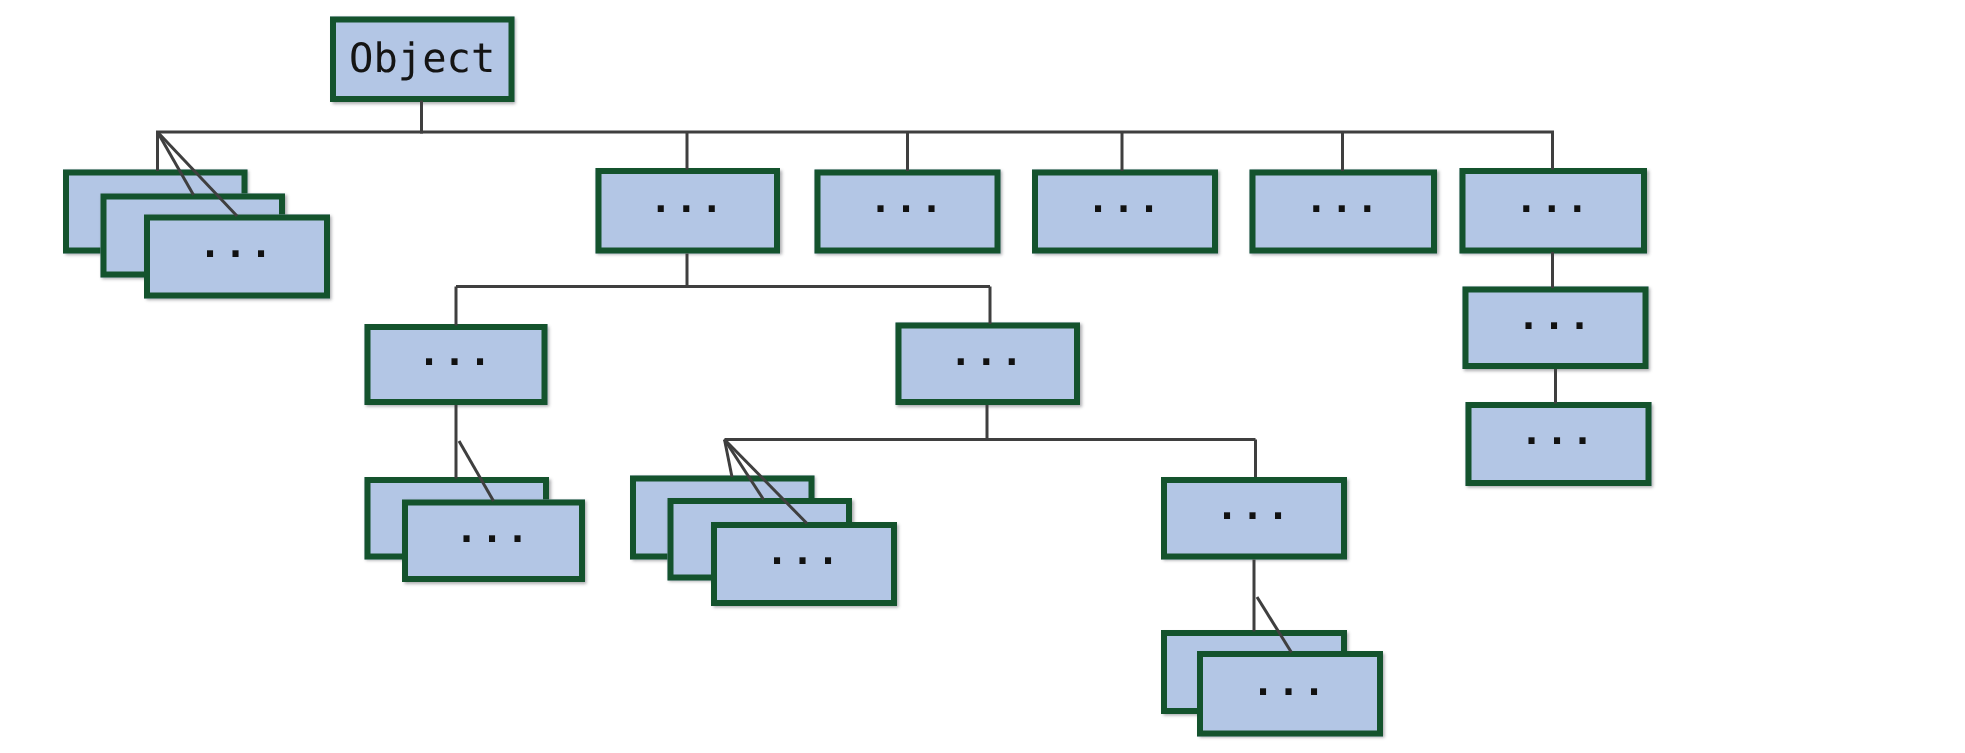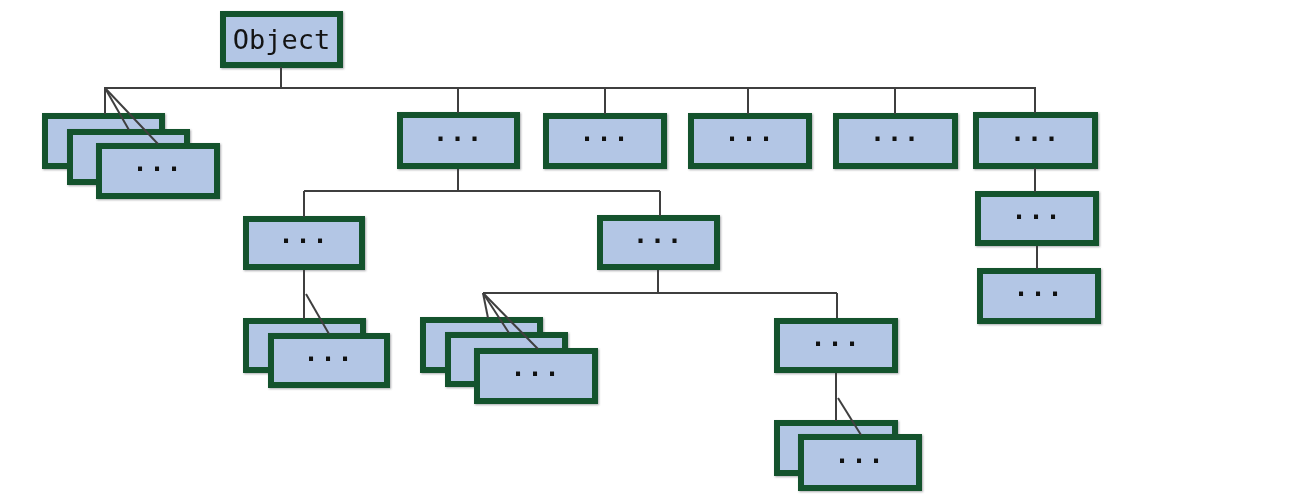--- a/index.html
+++ b/index.html
@@ -8,21 +8,21 @@
     width: 1310px;
     height: 502px;
     background: #ffffff;
     overflow: hidden;
     font-family: "DejaVu Sans Mono", monospace;
   }
   .box {
     position: absolute;
     box-sizing: border-box;
     background: #b3c6e5;
-    border: 6px solid #14532d;
+    border: 4px solid #14532d;
     box-shadow: 1px 1px 2px rgba(70,70,80,0.45);
     display: flex;
     align-items: center;
     justify-content: center;
   }
   .label {
     font-family: "DejaVu Sans Mono", monospace;
     font-size: 27px;
     color: #141414;
     white-space: nowrap;

